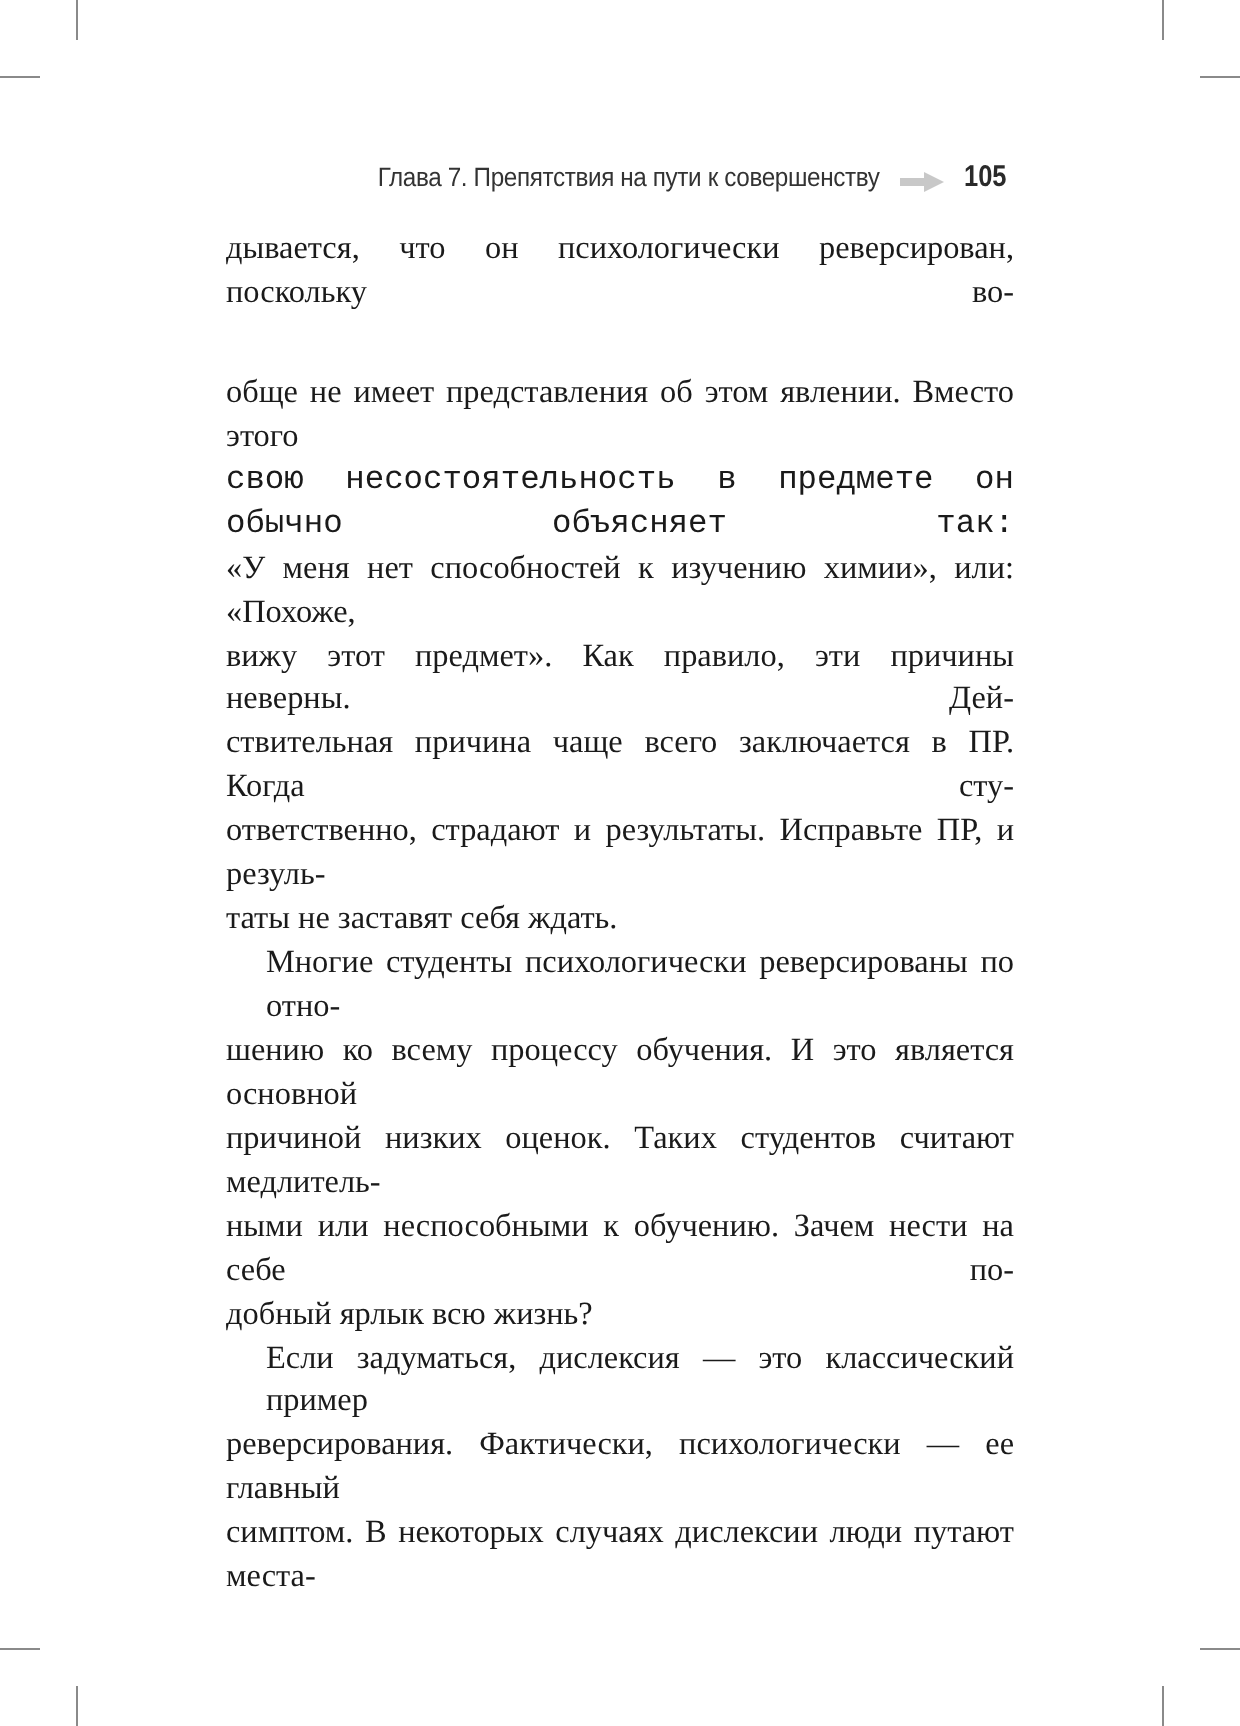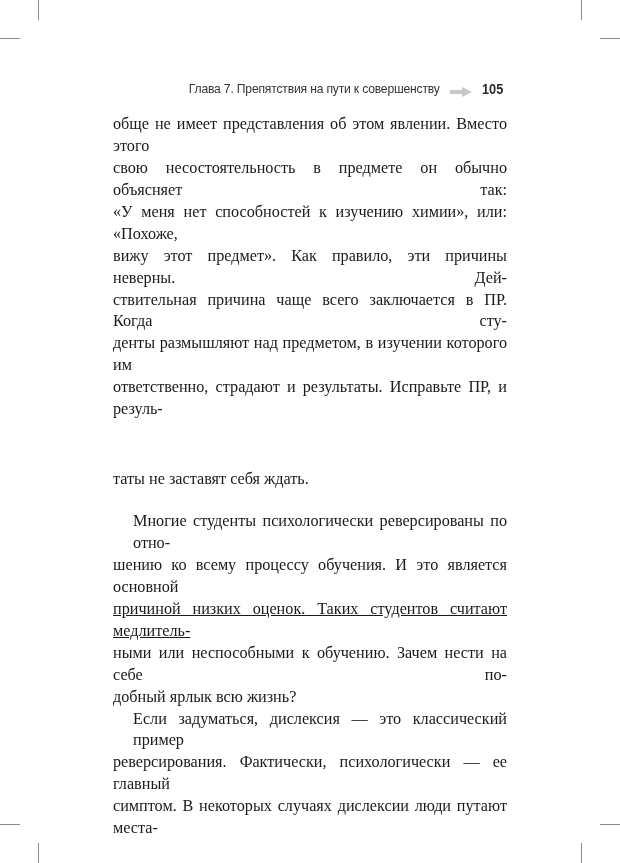--- a/index.html
+++ b/index.html
@@ -42,33 +42,33 @@
     <svg width="22" height="10" viewBox="0 0 22 10">
       <rect x="0" y="3" width="13" height="4" fill="#c8c8c8"></rect>
       <polygon points="12,0 22,5 12,10" fill="#c8c8c8"></polygon>
     </svg>
   </span>
   <span class="pagenum">105</span>
 </div>
 
 <div class="body-text" id="body">
     <div>
-      <span class="line" style="white-space: normal;">обще не имеет представления об этом явлении. Вместо этого</span>
-      <span class="line" style="white-space: normal;">свою несостоятельность в предмете он обычно объясняет так:</span>
+      <span class="line" style="white-space: normal;">дывается, что он психологически реверсирован, поскольку во-</span>
+      <span class="line" style="white-space: normal; margin-top: 28px;">обще не имеет представления об этом явлении. Вместо этого</span>
+      <span class="line" style="white-space: normal; font-family: Liberation Mono, monospace;">свою несостоятельность в предмете он обычно объясняет так:</span>
       <span class="line" style="white-space: normal;">«У меня нет способностей к изучению химии», или: «Похоже,</span>
       <span class="line" style="white-space: normal;">вижу этот предмет». Как правило, эти причины неверны. Дей-</span>
       <span class="line" style="white-space: normal;">ствительная причина чаще всего заключается в ПР. Когда сту-</span>
-      <span class="line" style="white-space: normal;">денты размышляют над предметом, в изучении которого им</span>
       <span class="line" style="white-space: normal;">ответственно, страдают и результаты. Исправьте ПР, и резуль-</span>
-      <span class="line last" style="white-space: normal; margin-top: 48px;">таты не заставят себя ждать.</span>
+      <span class="line last" style="white-space: normal;">таты не заставят себя ждать.</span>
     </div>
     <div>
-      <span class="line ind" style="white-space: normal; margin-top: 20px;">Многие студенты психологически реверсированы по отно-</span>
+      <span class="line ind" style="white-space: normal;">Многие студенты психологически реверсированы по отно-</span>
       <span class="line" style="white-space: normal;">шению ко всему процессу обучения. И это является основной</span>
-      <span class="line" style="white-space: normal; text-decoration: underline;">причиной низких оценок. Таких студентов считают медлитель-</span>
+      <span class="line" style="white-space: normal;">причиной низких оценок. Таких студентов считают медлитель-</span>
       <span class="line" style="white-space: normal;">ными или неспособными к обучению. Зачем нести на себе по-</span>
       <span class="line last" style="white-space: normal;">добный ярлык всю жизнь?</span>
     </div>
     <div>
       <span class="line ind" style="white-space: normal;">Если задуматься, дислексия — это классический пример</span>
       <span class="line" style="white-space: normal;">реверсирования. Фактически, психологически — ее главный</span>
       <span class="line" style="white-space: normal;">симптом. В некоторых случаях дислексии люди путают места-</span>
     </div>
   </div>
 

